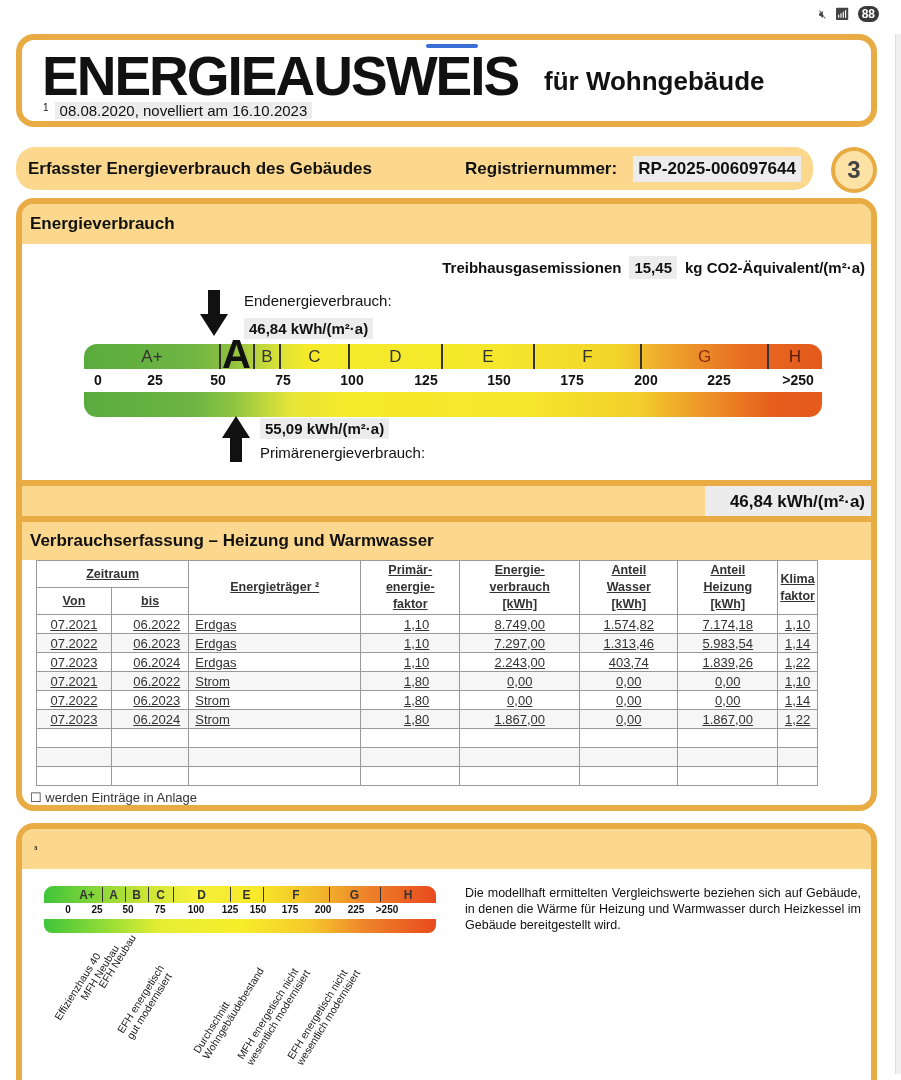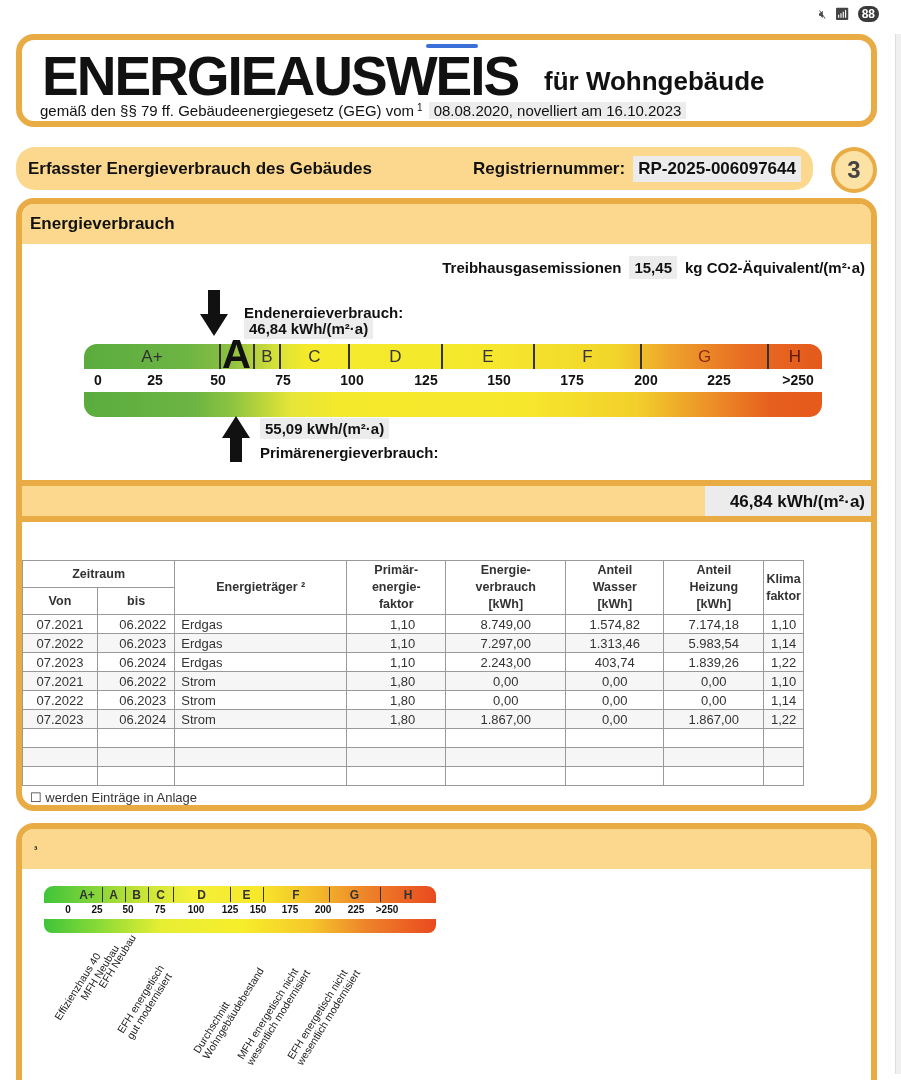--- a/index.html
+++ b/index.html
@@ -16,55 +16,55 @@
   .hdr .mark { position: absolute; left: 404px; top: 4px; width: 52px; height: 4px; background: #3b6fd8; border-radius: 2px; }
   .hdr .title-big { position: absolute; left: 20px; top: 6px; font-size: 55px; font-weight: bold; letter-spacing: -2px; line-height: 60px; }
   .hdr .title-small { position: absolute; left: 522px; top: 26px; font-size: 26px; font-weight: bold; }
   .hdr .sub { position: absolute; left: 18px; top: 62px; font-size: 15px; display: flex; align-items: flex-start; }
   .hdr .sub sup { font-size: 10px; margin-left: 3px; margin-right: 6px; }
   .hdr .sub .datebox { background: #ececec; padding: 0 5px; }
 
   
   .reg { position: absolute; left: 16px; top: 147px; width: 797px; height: 43px; background: #fbd88e; border-radius: 19px; display: flex; align-items: center; }
   .reg .l { font-size: 17px; font-weight: bold; margin-left: 12px; }
-  .reg .rl { font-size: 17px; font-weight: bold; margin-left: auto; margin-right: 8px; }
+  .reg .rl { font-size: 17px; font-weight: bold; margin-left: auto; margin-right: 16px; }
   .reg .rv { font-size: 17px; font-weight: bold; background: #ececec; padding: 3px 5px; margin-right: 12px; }
   .page-no { position: absolute; left: 831px; top: 147px; width: 46px; height: 46px; border-radius: 50%; border: 4px solid #e9ac45; background: #fde2a6; font-size: 24px; font-weight: bold; color: #444; display: flex; align-items: center; justify-content: center; }
 
   
   .sec { position: absolute; left: 16px; top: 198px; width: 861px; height: 613px; border: 6px solid #e9ac45; border-radius: 18px; background: #fff; overflow: hidden; }
   .sec-hd { background: #fbd88e; height: 40px; font-size: 17px; font-weight: bold; padding-left: 8px; display: flex; align-items: center; }
   .ghg { position: absolute; right: 6px; top: 52px; display: flex; align-items: center; font-size: 15px; font-weight: bold; }
   .ghg .val { background: #ececec; padding: 3px 5px; margin: 0 8px; }
 
   .scale-area { position: absolute; left: 0; top: 80px; width: 849px; height: 190px; }
   .arrow-down { position: absolute; left: 178px; top: 6px; width: 28px; height: 46px; }
   .arrow-up { position: absolute; left: 200px; top: 132px; width: 28px; height: 46px; }
-  .lbl-end { position: absolute; left: 222px; top: 20px; font-size: 15px; font-weight: bold; text-align: center; }
+  .lbl-end { position: absolute; left: 222px; top: 8px; font-size: 15px; font-weight: normal; text-align: center; }
   .val-end { position: absolute; left: 222px; top: 34px; font-size: 15px; font-weight: bold; background: #ececec; padding: 2px 5px; }
   .val-prim { position: absolute; left: 238px; top: 134px; font-size: 15px; font-weight: bold; background: #ececec; padding: 2px 5px; }
-  .lbl-prim { position: absolute; left: 238px; top: 160px; font-size: 15px; font-weight: bold; text-align: right; }
+  .lbl-prim { position: absolute; left: 238px; top: 160px; font-size: 15px; font-weight: normal; text-align: right; }
 
   .band-top { position: absolute; left: 62px; top: 60px; width: 738px; height: 25px; border-radius: 13px 13px 0 0;
     background: linear-gradient(90deg, #5aab3e 0%, #6db544 14%, #8fc040 20%, #d7e03a 26%, #f4ea2a 30%, #f5e82c 55%, #f2d52b 72%, #ee9f2b 80%, #e76a22 90%, #e45a1c 100%); }
   .band-bottom { position: absolute; left: 62px; top: 108px; width: 738px; height: 25px; border-radius: 0 0 13px 13px;
     background: linear-gradient(90deg, #5aab3e 0%, #6db544 15%, #8cc440 20%, #e6e538 28%, #f5e92b 35%, #f6e72c 60%, #f2cf2b 75%, #ec8f28 85%, #e65f1d 93%, #e65a1c 100%); }
   .cls { position: absolute; top: 60px; height: 25px; display: flex; align-items: center; justify-content: center; font-size: 17px; color: #333; }
   .cls-sep { position: absolute; top: 60px; width: 2px; height: 25px; background: #333; }
   .cls-a { position: absolute; top: 50px; font-size: 40px; font-weight: bold; color: #111; line-height: 40px; }
   .tick { position: absolute; top: 88px; font-size: 14px; font-weight: bold; transform: translateX(-50%); }
 
   .row-bar { position: absolute; left: 0; top: 276px; width: 849px; height: 42px; background: #fbd88e; border-top: 6px solid #e9ac45; border-bottom: 6px solid #e9ac45; }
   .row-bar .t { position: absolute; left: 8px; top: 7px; font-size: 17px; font-weight: bold; }
   .row-bar .t small { font-size: 12px; font-weight: normal; }
   .row-bar .v { position: absolute; right: 0; top: 0; width: 166px; height: 30px; background: #ececec; font-size: 17px; font-weight: bold; text-align: right; padding-right: 6px; padding-top: 6px; }
 
   .sec-hd2 { position: absolute; left: 0; top: 318px; width: 849px; height: 38px; background: #fbd88e; font-size: 17px; font-weight: bold; padding-left: 8px; display: flex; align-items: center; }
 
-  table.vt { position: absolute; left: 0; top: 356px; width: 782px; border-collapse: collapse; font-size: 13px; color: #333; }
+  table.vt { position: absolute; left: 14px; top: 356px; width: 782px; border-collapse: collapse; font-size: 13px; color: #333; text-decoration: underline; }
   table.vt th { font-weight: bold; font-size: 12.5px; color: #333; border: 1px solid #999; padding: 1px 2px; line-height: 17px; background: #fff; }
   table.vt td { border: 1px solid #999; height: 19px; padding: 0 6px; line-height: 17px; }
   table.vt tr.alt td { background: #f6f6f6; }
   td.c { text-align: center; } td.r { text-align: right; } td.l { text-align: left; }
   .more { position: absolute; left: 8px; top: 586px; font-size: 13px; color: #333; }
 
   
   .sec3 { position: absolute; left: 16px; top: 823px; width: 861px; height: 257px; border: 6px solid #e9ac45; border-radius: 18px 18px 0 0; border-bottom: none; background: #fff; overflow: hidden; }
   .sec3 .hd { height: 40px; background: #fbd88e; font-size: 17px; font-weight: bold; padding-left: 8px; display: flex; align-items: center; }
   .sec3 .hd sup { font-size: 10px; margin-left: 4px; }
@@ -88,21 +88,20 @@
   <span class="ic">📶︎</span>
   <span class="battery">88</span>
 </div>
 <div class="page-edge"></div>
 
 <div class="hdr">
   <div class="mark"></div>
   <div class="title-big">ENERGIEAUSWEIS</div>
   <div class="title-small">für Wohngebäude</div>
   <div class="sub">
-    <span>gemäß den §§ 79 ff. Gebäudeenergiegesetz (GEG) vom</span>
     <sup>1</sup>
     <span class="datebox">08.08.2020, novelliert am 16.10.2023</span>
   </div>
 </div>
 
 <div class="reg">
   <span class="l">Erfasster Energieverbrauch des Gebäudes</span>
   <span class="rl">Registriernummer:</span>
   <span class="rv">RP-2025-006097644</span>
 </div>
@@ -163,20 +162,21 @@
       <polygon points="14,0 28,22 20,22 20,46 8,46 8,22 0,22" fill="#111"></polygon>
     </svg>
     <div class="val-prim">55,09 kWh/(m²·a)</div>
     <div class="lbl-prim">Primärenergieverbrauch:</div>
   </div>
 
   <div class="row-bar">
     <div class="v">46,84 kWh/(m²·a)</div>
   </div>
 
+  <div class="sec-hd2">Verbrauchserfassung – Heizung und Warmwasser</div>
 
   <table class="vt">
     <thead>
       <tr>
         <th colspan="2" style="width:184px">Zeitraum</th>
         <th rowspan="2" style="width:172px">Energieträger ²</th>
         <th rowspan="2" style="width:99px">
           <span>Primär-</span><br><span>energie-</span><br><span>faktor</span>
         </th>
         <th rowspan="2" style="width:120px">
@@ -354,14 +354,15 @@
       <div class="rot" style="left: 232px; top: 216px;">
         <div>MFH energetisch nicht</div>
         <div>wesentlich modernisiert</div>
       </div>
       <div class="rot" style="left: 282px; top: 216px;">
         <div>EFH energetisch nicht</div>
         <div>wesentlich modernisiert</div>
       </div>
     </div>
   <div class="expl">
+    <p>Die modellhaft ermittelten Vergleichswerte beziehen sich auf Gebäude, in denen die Wärme für Heizung und Warmwasser durch Heizkessel im Gebäude bereitgestellt wird.</p>
   </div>
 </div>
 
 </body></html>

